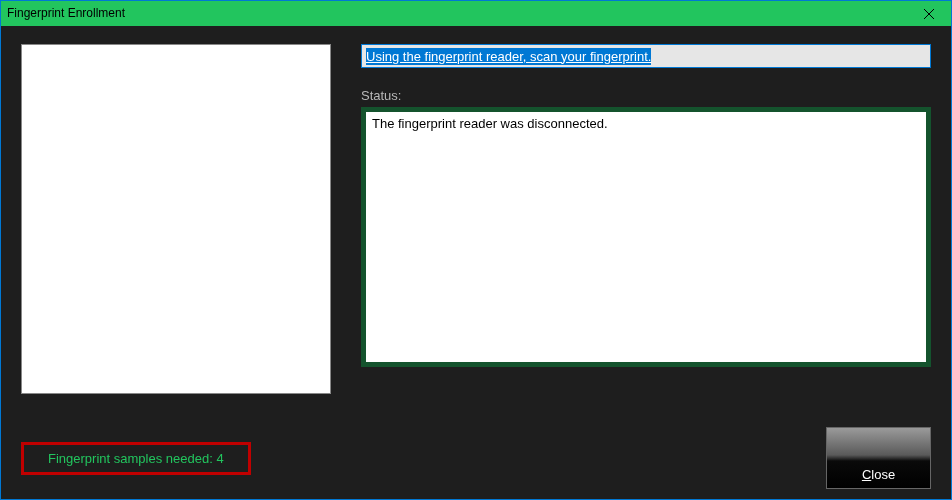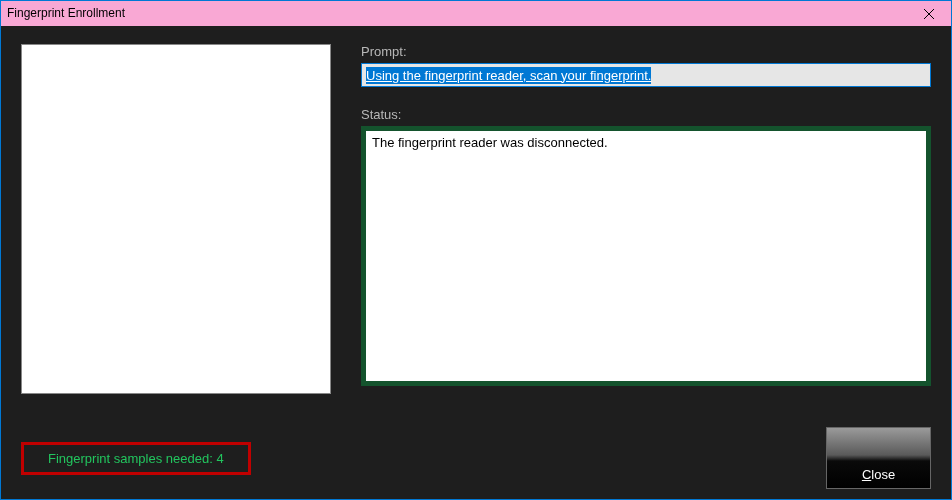--- a/index.html
+++ b/index.html
@@ -17,21 +17,21 @@
     .window {
       width: 952px;
       height: 500px;
       background: #1e1e1e;
       border: 1px solid #0078d4;
       display: flex;
       flex-direction: column;
     }
     .titlebar {
       height: 25px;
-      background: #f9a8d4;
+      background: #22c55e;
       display: flex;
       align-items: center;
       justify-content: space-between;
       padding-left: 6px;
       font-size: 12px;
       color: #000;
     }
     .titlebar-title {
       line-height: 25px;
     }
@@ -161,21 +161,20 @@
         <line x1="1" y1="1" x2="11" y2="11" stroke="#000" stroke-width="1"></line>
         <line x1="11" y1="1" x2="1" y2="11" stroke="#000" stroke-width="1"></line>
       </svg>
     </div>
   </div>
 
   <div class="content">
     <div class="main-row">
       <div class="preview-box"></div>
       <div class="right-col">
-        <div class="field-label">Prompt:</div>
         <div class="prompt-input">
           <span class="prompt-text-sel">Using the fingerprint reader, scan your fingerprint.</span>
         </div>
         <div class="status-area">
           <div class="field-label">Status:</div>
           <textarea class="status-box" readonly="" style="">The fingerprint reader was disconnected.</textarea>
         </div>
       </div>
     </div>
 

